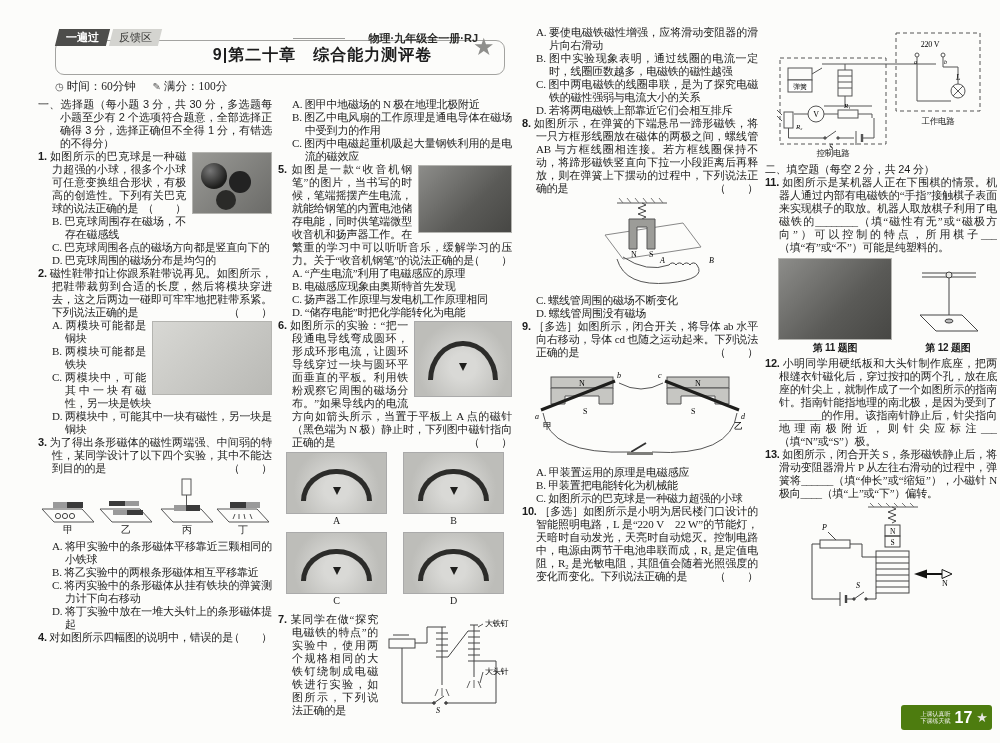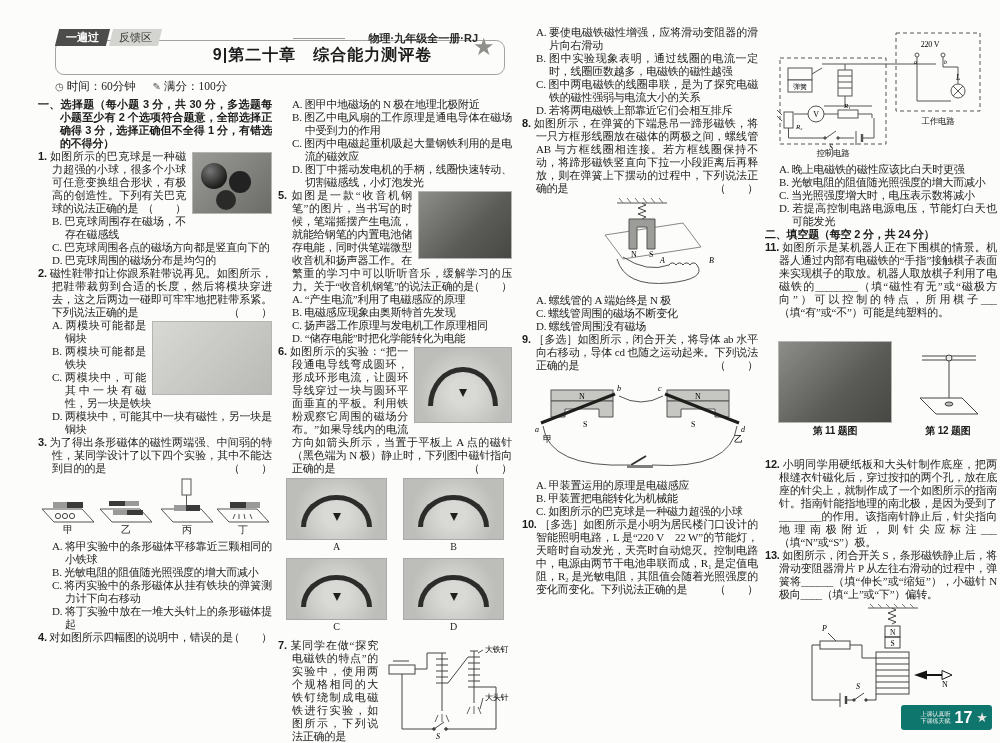--- a/index.html
+++ b/index.html
@@ -23,47 +23,47 @@
   .meta{position:absolute;left:55px;top:79px;width:448px;font-size:11.5px;color:#222;}
   .meta .mi{font-size:10px;color:#555;margin:0 3px 0 14px;}
   
   .col{position:absolute;font-size:11px;line-height:13px;text-align:justify;
        letter-spacing:-0.2px;overflow:hidden;}
   #col1{left:38px;top:98px;width:234px;height:645px;}
   #col2{left:278px;top:98px;width:234px;height:645px;}
   #col3{left:522px;top:26px;width:236px;height:717px;}
   #col4{left:765px;top:26px;width:232px;height:717px;}
   .col p{margin:0;}
-  .sec{font-family:"Liberation Sans",sans-serif;font-weight:bold;
+  .sec{font-family:"Liberation Sans",sans-serif;font-weight:normal;
        text-indent:-22px;padding-left:22px;}
   .qtext{text-indent:-14px;padding-left:14px;}
   .qnum{font-family:"Liberation Sans",sans-serif;font-weight:bold;font-style:normal;}
   .opt{padding-left:27px;text-indent:-13px;}
   .paren{float:right;}
   .fr{float:right;margin:2px 0 2px 6px;}
   .photo{border:1px solid #b4b4b0;background:linear-gradient(135deg,#8d8d8a,#5a5a57 60%,#474744);}
   .photo.light{background:linear-gradient(135deg,#d8d8d4,#b9b9b5);}
   .figc{text-align:center;margin:2px 0;}
-  .figrow{display:flex;justify-content:center;align-items:flex-end;gap:20px;margin:21px 0;}
+  .figrow{display:flex;justify-content:center;align-items:flex-end;gap:20px;margin:3px 0;}
   .figcap{font-family:"Liberation Sans",sans-serif;font-weight:bold;font-size:10px;text-align:center;margin-top:1px;}
   
   .g2{display:grid;grid-template-columns:1fr 1fr;gap:2px 16px;padding:0 8px;margin:3px 0;}
   .arcimg{position:relative;height:60px;border:1px solid #aaa;
           background:radial-gradient(circle at 50% 60%, #d9d9d6 20%, #bdbdb9 70%);}
   .arcimg:before{content:"";position:absolute;left:14%;right:14%;top:26%;height:46%;
           border:5px solid #2c2c2a;border-bottom:none;border-radius:50% 50% 0 0/100% 100% 0 0;}
   .arcimg:after{content:"";position:absolute;left:50%;top:56%;transform:translateX(-50%);
           border:4px solid transparent;border-top:8px solid #1e1e1c;}
   .celllab{text-align:center;font-size:10px;margin-bottom:3px;}
   .ballimg{position:relative;background:linear-gradient(135deg,#9a9a96,#6b6b68);}
   .ballimg:before{content:"";position:absolute;left:8px;top:10px;width:26px;height:26px;border-radius:50%;
           background:radial-gradient(circle at 35% 30%,#777,#1d1d1b 70%);box-shadow:26px 6px 0 -2px #222,12px 24px 0 -3px #2a2a28;}
   svg text{font-family:"Liberation Serif",serif;}
   
-  .badge{position:absolute;left:901px;top:705px;width:91px;height:25px;background:#0f766e;
+  .badge{position:absolute;left:901px;top:705px;width:91px;height:25px;background:#4d7c0f;
          border-radius:3px;color:#fff;display:flex;align-items:center;justify-content:flex-end;
          padding:0 4px;box-sizing:border-box;gap:4px;}
   .motto{font-size:6px;line-height:7px;text-align:right;color:#f2f2ef;font-family:"Liberation Sans",sans-serif;}
   .pnum{font-size:16px;font-weight:bold;font-family:"Liberation Sans",sans-serif;}
   .bstar{font-size:13px;color:#e7e7e3;}
 </style>
 </head>
 <body>
 
 <div class="page">
@@ -132,37 +132,36 @@
           <path d="M196,37 l-2,5 m6,-5 l0,5 m5,-5 l1,5 m5,-5 l2,5" stroke="#555" fill="none"></path>
           <g font-size="10" fill="#222" text-anchor="middle">
             <text x="29" y="56">甲</text>
             <text x="87" y="56">乙</text>
             <text x="148" y="56">丙</text>
             <text x="204" y="56">丁</text>
           </g>
         </svg>
       </div>
       <p class="opt">A. 将甲实验中的条形磁体平移靠近三颗相同的小铁球</p>
-      <p class="opt">B. 光敏电阻的阻值随光照强度的增大而减小</p>
+      <p class="opt">B. 将乙实验中的两根条形磁体相互平移靠近</p>
       <p class="opt">C. 将丙实验中的条形磁体从挂有铁块的弹簧测力计下向右移动</p>
       <p class="opt">D. 将丁实验中放在一堆大头针上的条形磁体提起</p>
     </div>
 
     <div>
       <p class="qtext"><b class="qnum">4.</b> <span>对如图所示四幅图的说明中，错误的是</span><span class="paren">（　　）</span></p>
 
     </div>
   </div>
 
   <div class="col" id="col2">
     <div>
       <p class="opt">A. 图甲中地磁场的 N 极在地理北极附近</p>
       <p class="opt">B. 图乙中电风扇的工作原理是通电导体在磁场中受到力的作用</p>
       <p class="opt">C. 图丙中电磁起重机吸起大量钢铁利用的是电流的磁效应</p>
-      <p class="opt">D. 图丁中摇动发电机的手柄，线圈快速转动、切割磁感线，小灯泡发光</p>
     </div>
 
     <div>
       <div class="photo fr" style="width:92px;height:66px;"></div>
       <p class="qtext"><b class="qnum">5.</b> <span>如图是一款“收音机钢笔”的图片，当书写的时候，笔端摇摆产生电流，就能给钢笔的内置电池储存电能，同时供笔端微型收音机和扬声器工作。在繁重的学习中可以听听音乐，缓解学习的压力。关于“收音机钢笔”的说法正确的是</span><span class="paren">（　　）</span></p>
       <p class="opt">A. “产生电流”利用了电磁感应的原理</p>
       <p class="opt">B. 电磁感应现象由奥斯特首先发现</p>
       <p class="opt">C. 扬声器工作原理与发电机工作原理相同</p>
       <p class="opt">D. “储存电能”时把化学能转化为电能</p>
     </div>
@@ -242,21 +241,20 @@
           <path d="M74,22 h26 v30 h-8 v-22 h-10 v22 h-8 z" fill="#9c9c98" stroke="#555"></path>
           <text x="76" y="60" font-size="8">N</text>
           <text x="94" y="60" font-size="8">S</text>
           <path d="M68,60 q24,16 46,8" fill="none" stroke="#555"></path>
           <path d="M114,68 a4,4 0 0 1 7,0 a4,4 0 0 1 7,0 a4,4 0 0 1 7,0 a4,4 0 0 1 7,0" fill="none" stroke="#444"></path>
           <path d="M142,68 q10,14 -28,18 q-44,4 -52,-24" fill="none" stroke="#555"></path>
           <text x="105" y="66" font-size="8" font-style="italic">A</text>
           <text x="154" y="66" font-size="8" font-style="italic">B</text>
         </svg>
       </div>
-      <p class="opt">A. 螺线管的 A 端始终是 N 极</p>
       <p class="opt">C. 螺线管周围的磁场不断变化</p>
       <p class="opt">D. 螺线管周围没有磁场</p>
     </div>
 
     <div>
       <p class="qtext"><b class="qnum">9.</b> <span>［多选］如图所示，闭合开关，将导体 ab 水平向右移动，导体 cd 也随之运动起来。下列说法正确的是</span><span class="paren">（　　）</span></p>
       <div class="figc">
         <svg width="218" height="100" viewBox="0 0 218 100">
           <rect x="20" y="16" width="62" height="11" fill="#c6c6c2" stroke="#555"></rect>
           <text x="48" y="25" font-size="8">N</text>
@@ -332,26 +330,20 @@
         <rect x="12" y="52" width="24" height="12" fill="#fff" stroke="#555"></rect>
         <text x="24" y="61" font-size="7" text-anchor="middle">弹簧</text>
         <text x="40" y="89" font-size="8" text-anchor="middle">V</text>
         <text x="68" y="80" font-size="7" font-style="italic">R₁</text>
         <text x="20" y="101" font-size="7" font-style="italic">R₂</text>
         <text x="53" y="122" font-size="8" font-style="italic">S</text>
         <text x="162" y="96" font-size="8.5" text-anchor="middle" fill="#1a1a1a">工作电路</text>
         <text x="57" y="128" font-size="8.5" text-anchor="middle" fill="#1a1a1a">控制电路</text>
       </svg>
     </div>
-    <div>
-      <p class="opt">A. 晚上电磁铁的磁性应该比白天时更强</p>
-      <p class="opt">B. 光敏电阻的阻值随光照强度的增大而减小</p>
-      <p class="opt">C. 当光照强度增大时，电压表示数将减小</p>
-      <p class="opt">D. 若提高控制电路电源电压，节能灯白天也可能发光</p>
-    </div>
 
     <p class="sec">二、填空题（每空 2 分，共 24 分）</p>
 
     <div>
       <p class="qtext"><b class="qnum">11.</b> <span>如图所示是某机器人正在下围棋的情景。机器人通过内部有电磁铁的“手指”接触棋子表面来实现棋子的取放。机器人取放棋子利用了电磁铁的________（填“磁性有无”或“磁极方向”）可以控制的特点，所用棋子___（填“有”或“不”）可能是纯塑料的。</span></p>
     </div>
 
     <div class="figrow">
       <div>
         <div class="photo" style="width:112px;height:80px;"></div>

